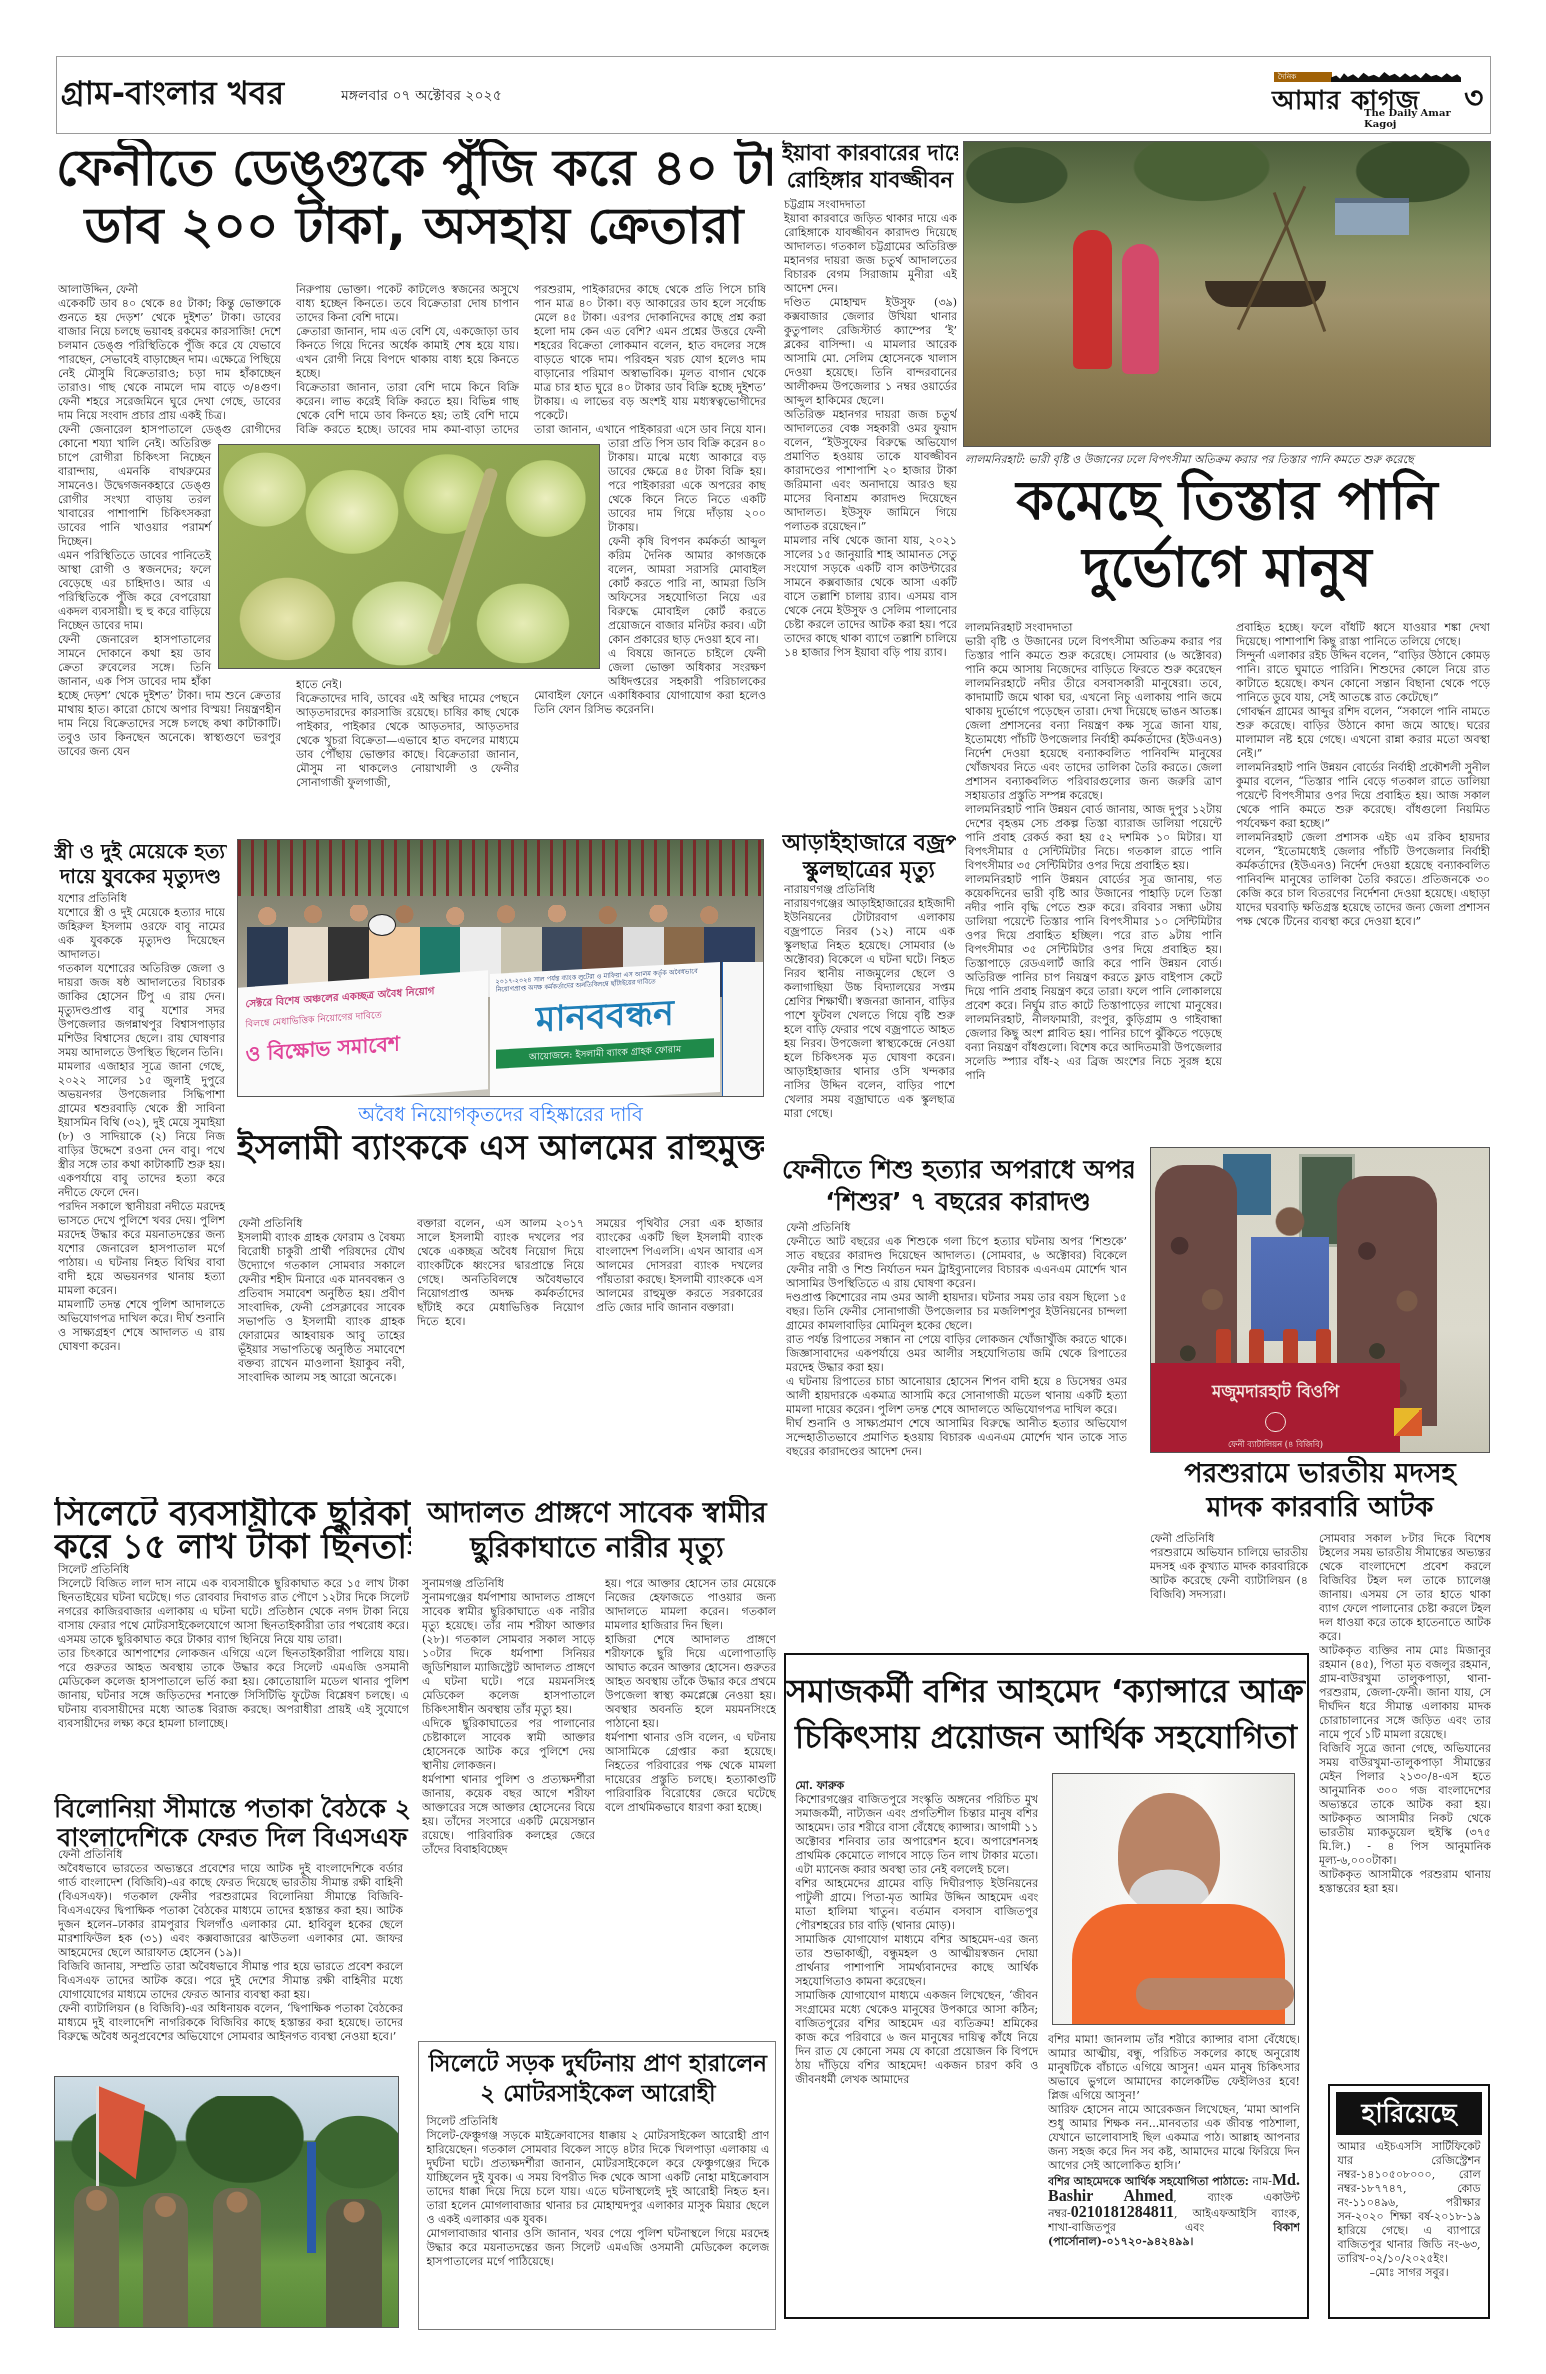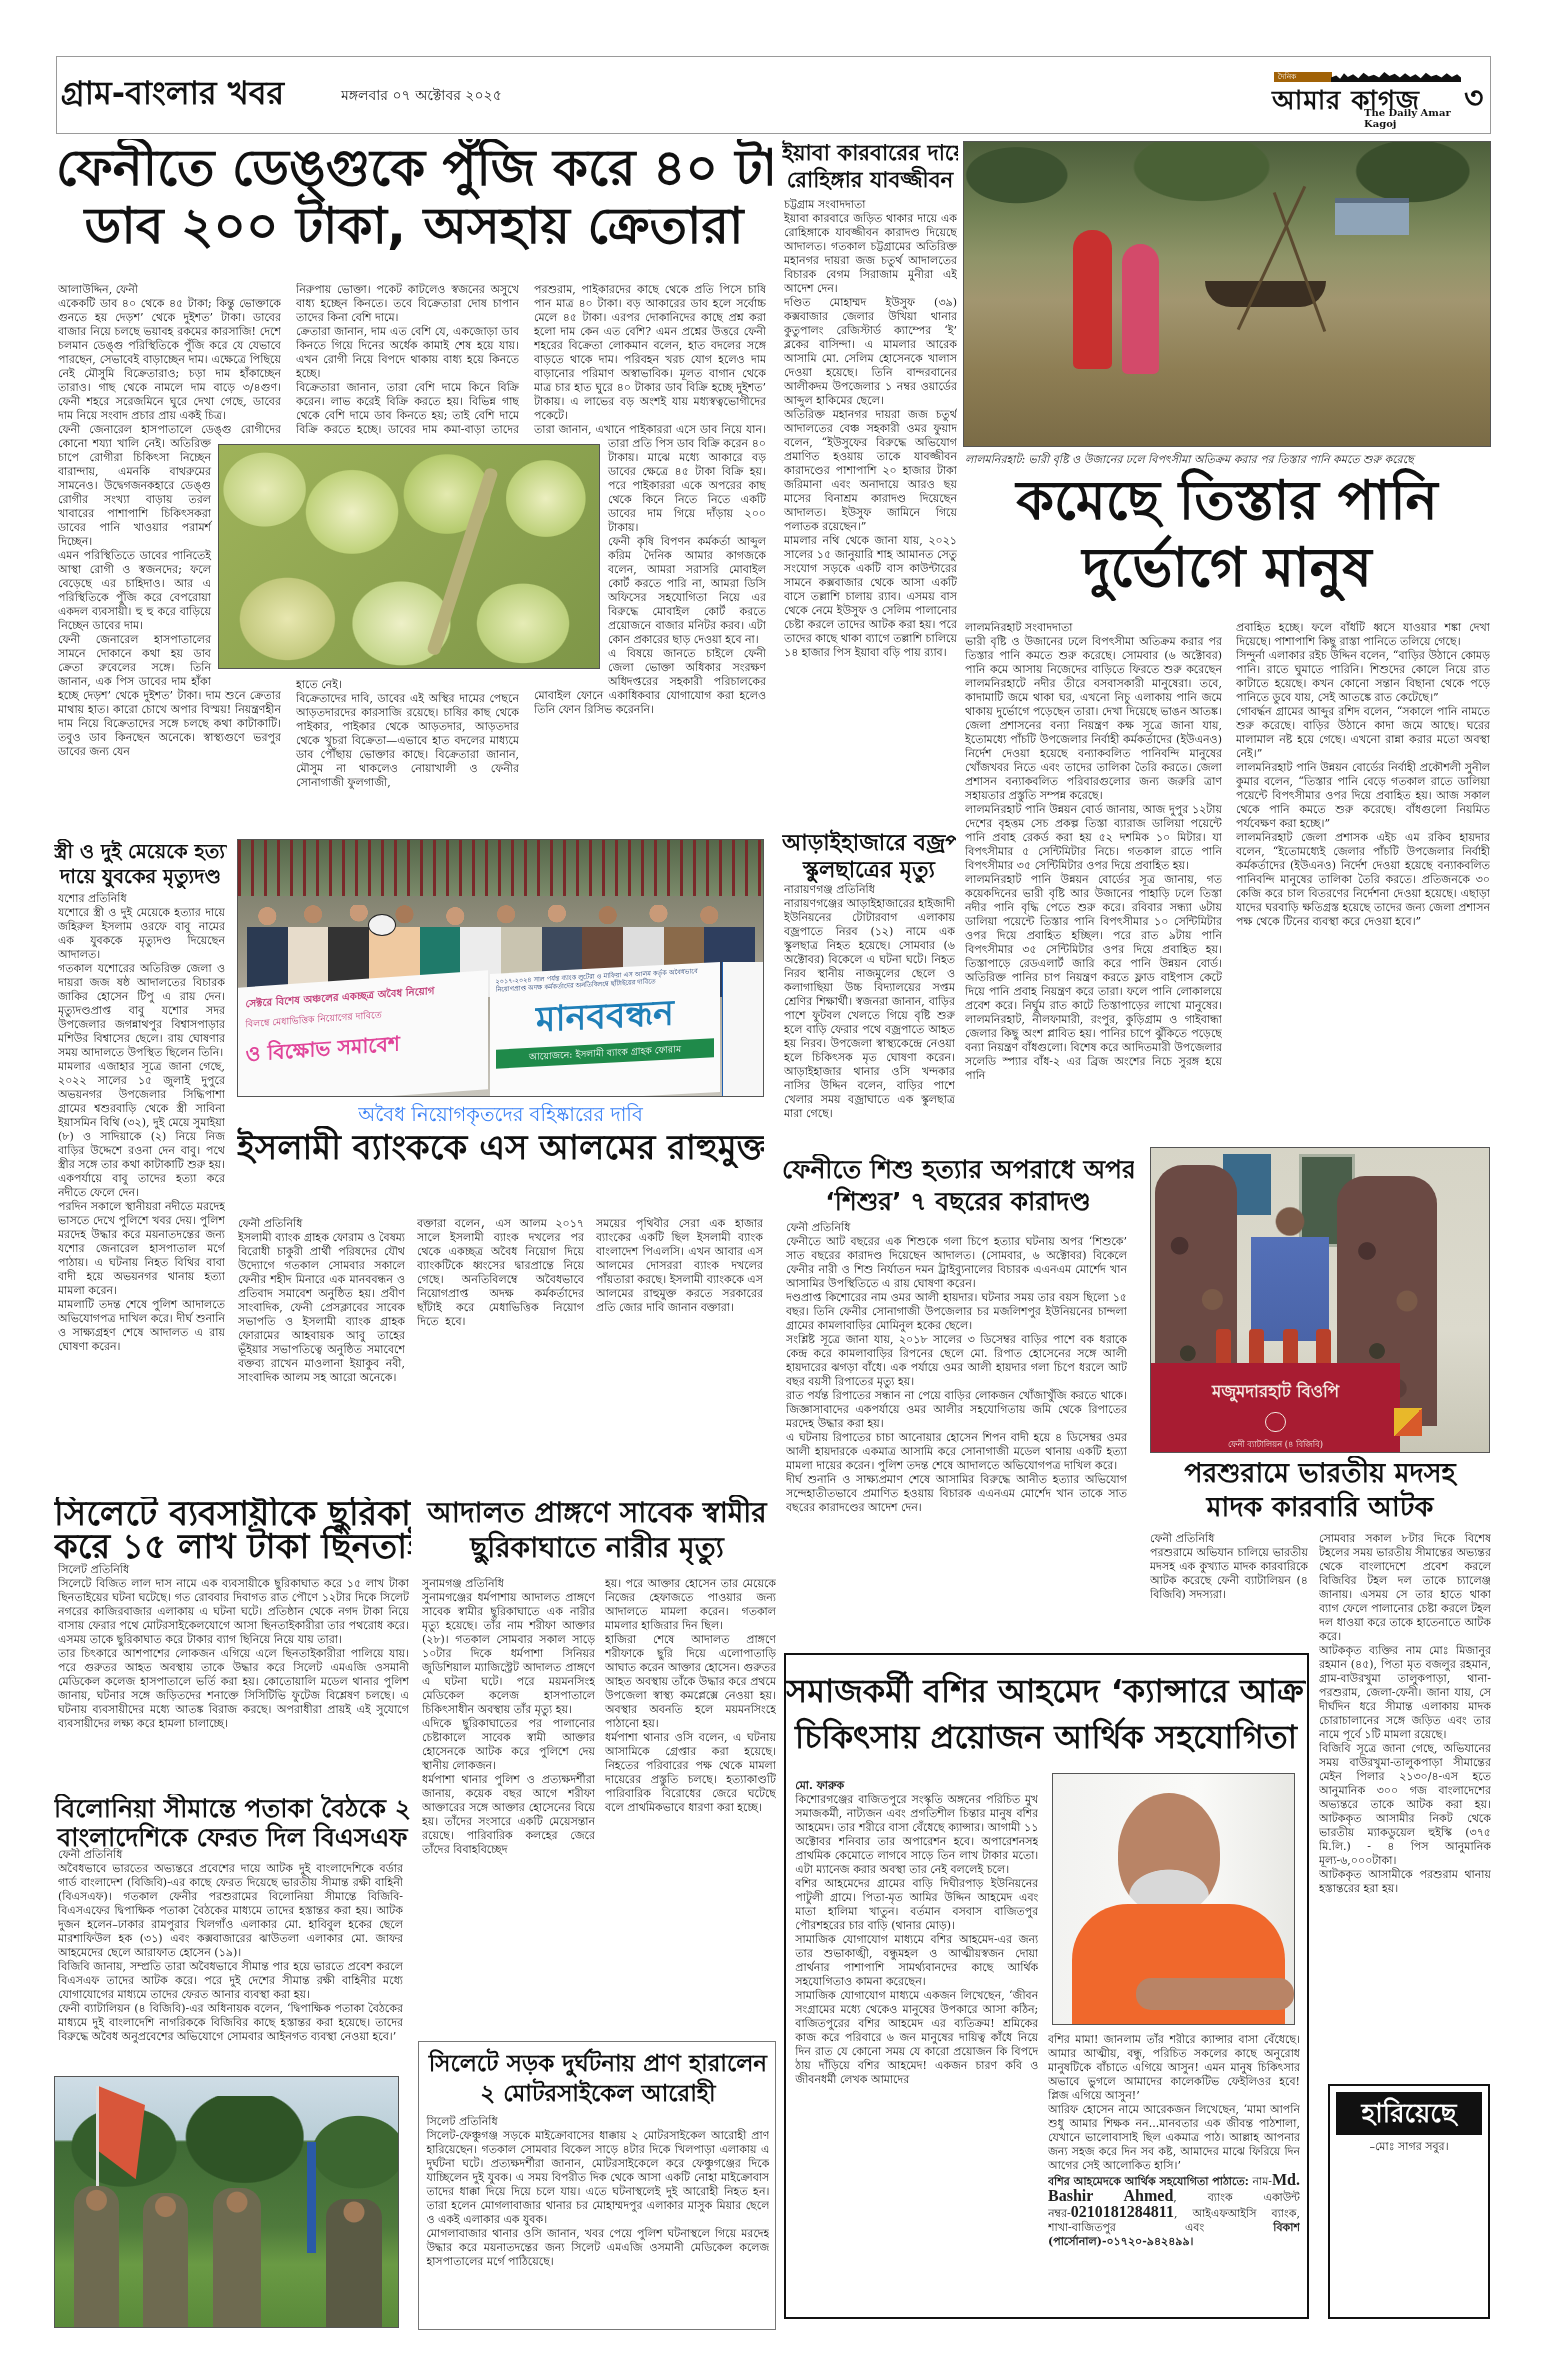--- a/index.html
+++ b/index.html
@@ -212,21 +212,20 @@
 
 <div class="abs hl" style="left:782px;top:1154px;width:352px;font-size:25px;line-height:32px;">
   <span>ফেনীতে শিশু হত্যার অপরাধে অপর</span>
   <span>‘শিশুর’ ৭ বছরের কারাদণ্ড</span>
 </div>
 <div class="abs body" style="left:786px;top:1221px;width:341px;height:422px;">
   <span class="byline">ফেনী প্রতিনিধি</span>
   <div>
       <p>ফেনীতে আট বছরের এক শিশুকে গলা চিপে হত্যার ঘটনায় অপর ‘শিশুকে’ সাত বছরের কারাদণ্ড দিয়েছেন আদালত। (সোমবার, ৬ অক্টোবর) বিকেলে ফেনীর নারী ও শিশু নির্যাতন দমন ট্রাইব্যুনালের বিচারক এএনএম মোর্শেদ খান আসামির উপস্থিতিতে এ রায় ঘোষণা করেন।</p>
       <p>দণ্ডপ্রাপ্ত কিশোরের নাম ওমর আলী হায়দার। ঘটনার সময় তার বয়স ছিলো ১৫ বছর। তিনি ফেনীর সোনাগাজী উপজেলার চর মজলিশপুর ইউনিয়নের চান্দলা গ্রামের কামলাবাড়ির মোমিনুল হকের ছেলে।</p>
-      <p>সংশ্লিষ্ট সূত্রে জানা যায়, ২০১৮ সালের ৩ ডিসেম্বর বাড়ির পাশে বক ধরাকে কেন্দ্র করে কামলাবাড়ির রিপনের ছেলে মো. রিপাত হোসেনের সঙ্গে আলী হায়দারের ঝগড়া বাঁধে। এক পর্যায়ে ওমর আলী হায়দার গলা চিপে ধরলে আট বছর বয়সী রিপাতের মৃত্যু হয়।</p>
       <p>রাত পর্যন্ত রিপাতের সন্ধান না পেয়ে বাড়ির লোকজন খোঁজাখুঁজি করতে থাকে। জিজ্ঞাসাবাদের একপর্যায়ে ওমর আলীর সহযোগিতায় জমি থেকে রিপাতের মরদেহ উদ্ধার করা হয়।</p>
       <p>এ ঘটনায় রিপাতের চাচা আনোয়ার হোসেন শিপন বাদী হয়ে ৪ ডিসেম্বর ওমর আলী হায়দারকে একমাত্র আসামি করে সোনাগাজী মডেল থানায় একটি হত্যা মামলা দায়ের করেন। পুলিশ তদন্ত শেষে আদালতে অভিযোগপত্র দাখিল করে।</p>
       <p>দীর্ঘ শুনানি ও সাক্ষ্যপ্রমাণ শেষে আসামির বিরুদ্ধে আনীত হত্যার অভিযোগ সন্দেহাতীতভাবে প্রমাণিত হওয়ায় বিচারক এএনএম মোর্শেদ খান তাকে সাত বছরের কারাদণ্ডের আদেশ দেন।</p>
     </div>
 </div>
 
 <div class="photo" style="left:1150px;top:1147px;width:340px;height:306px;background:linear-gradient(180deg,#d6d4c6 0%,#dcdacd 60%,#c8c6b6 100%);">
   <div style="position:absolute;left:72px;top:5.6px;width:48px;height:61px;background:#3a6a8a"></div>
   <div style="position:absolute;left:148px;top:5.6px;width:56px;height:93px;background:#4a5e4a;border:3.7px solid #a8b0a0"></div>
   <div style="position:absolute;left:3.7px;top:16.7px;width:82px;height:269px;border-radius:28px 28px 0 0;background:radial-gradient(circle 9.3px at 30% 30%,#4a3230 0 90%,transparent 100%),radial-gradient(circle 11px at 70% 50%,#7a5a48 0 90%,transparent 100%),radial-gradient(circle 8.3px at 40% 70%,#3e3a2e 0 90%,transparent 100%),radial-gradient(circle 10.2px at 60% 85%,#5c3e3a 0 90%,transparent 100%),#6b4a44"></div>
@@ -257,20 +256,21 @@
   <div>
       <p>সোমবার সকাল ৮টার দিকে বিশেষ টহলের সময় ভারতীয় সীমান্তের অভ্যন্তর থেকে বাংলাদেশে প্রবেশ করলে বিজিবির টহল দল তাকে চ্যালেঞ্জ জানায়। এসময় সে তার হাতে থাকা ব্যাগ ফেলে পালানোর চেষ্টা করলে টহল দল ধাওয়া করে তাকে হাতেনাতে আটক করে।</p>
       <p>আটককৃত ব্যক্তির নাম মোঃ মিজানুর রহমান (৪৫), পিতা মৃত বজলুর রহমান, গ্রাম-বাউরখুমা তালুকপাড়া, থানা-পরশুরাম, জেলা-ফেনী। জানা যায়, সে দীর্ঘদিন ধরে সীমান্ত এলাকায় মাদক চোরাচালানের সঙ্গে জড়িত এবং তার নামে পূর্বে ১টি মামলা রয়েছে।</p>
       <p>বিজিবি সূত্রে জানা গেছে, অভিযানের সময় বাউরখুমা-তালুকপাড়া সীমান্তের মেইন পিলার ২১৩০/৪-এস হতে আনুমানিক ৩০০ গজ বাংলাদেশের অভ্যন্তরে তাকে আটক করা হয়। আটককৃত আসামীর নিকট থেকে ভারতীয় ম্যাকডুয়েল হুইস্কি (৩৭৫ মি.লি.) - ৪ পিস আনুমানিক মূল্য-৬,০০০টাকা।</p>
       <p>আটককৃত আসামীকে পরশুরাম থানায় হস্তান্তরের হরা হয়।</p>
     </div>
 </div>
 
 <div class="abs box-thick" style="left:1328px;top:2084px;width:162px;height:235px;">
   <div class="lost-title">হারিয়েছে</div>
+  <div class="body" style="padding:0 7.4px;">আমার এইচএসসি সার্টিফিকেট যার রেজিস্ট্রেশন নম্বর-১৪১০৫০৮০০০, রোল নম্বর-১৮৭৭৪৭, কোড নং-১১০৪৯৬, পরীক্ষার সন-২০২০ শিক্ষা বর্ষ-২০১৮-১৯ হারিয়ে গেছে। এ ব্যাপারে বাজিতপুর থানার জিডি নং-৬৩, তারিখ-০২/১০/২০২৫ইং।</div>
   <div class="body" style="text-align:center;padding:0 7.4px;">–মোঃ সাগর সবুর।</div>
 </div>
 
 <div class="abs hl" style="left:54px;top:1497px;width:357px;font-size:34px;line-height:33px;">
   <span>সিলেটে ব্যবসায়ীকে ছুরিকাঘাত</span>
   <span>করে ১৫ লাখ টাকা ছিনতাই</span>
 </div>
 <div class="abs body" style="left:58px;top:1563px;width:351px;height:218px;">
   <span class="byline">সিলেট প্রতিনিধি</span>
   <div>

